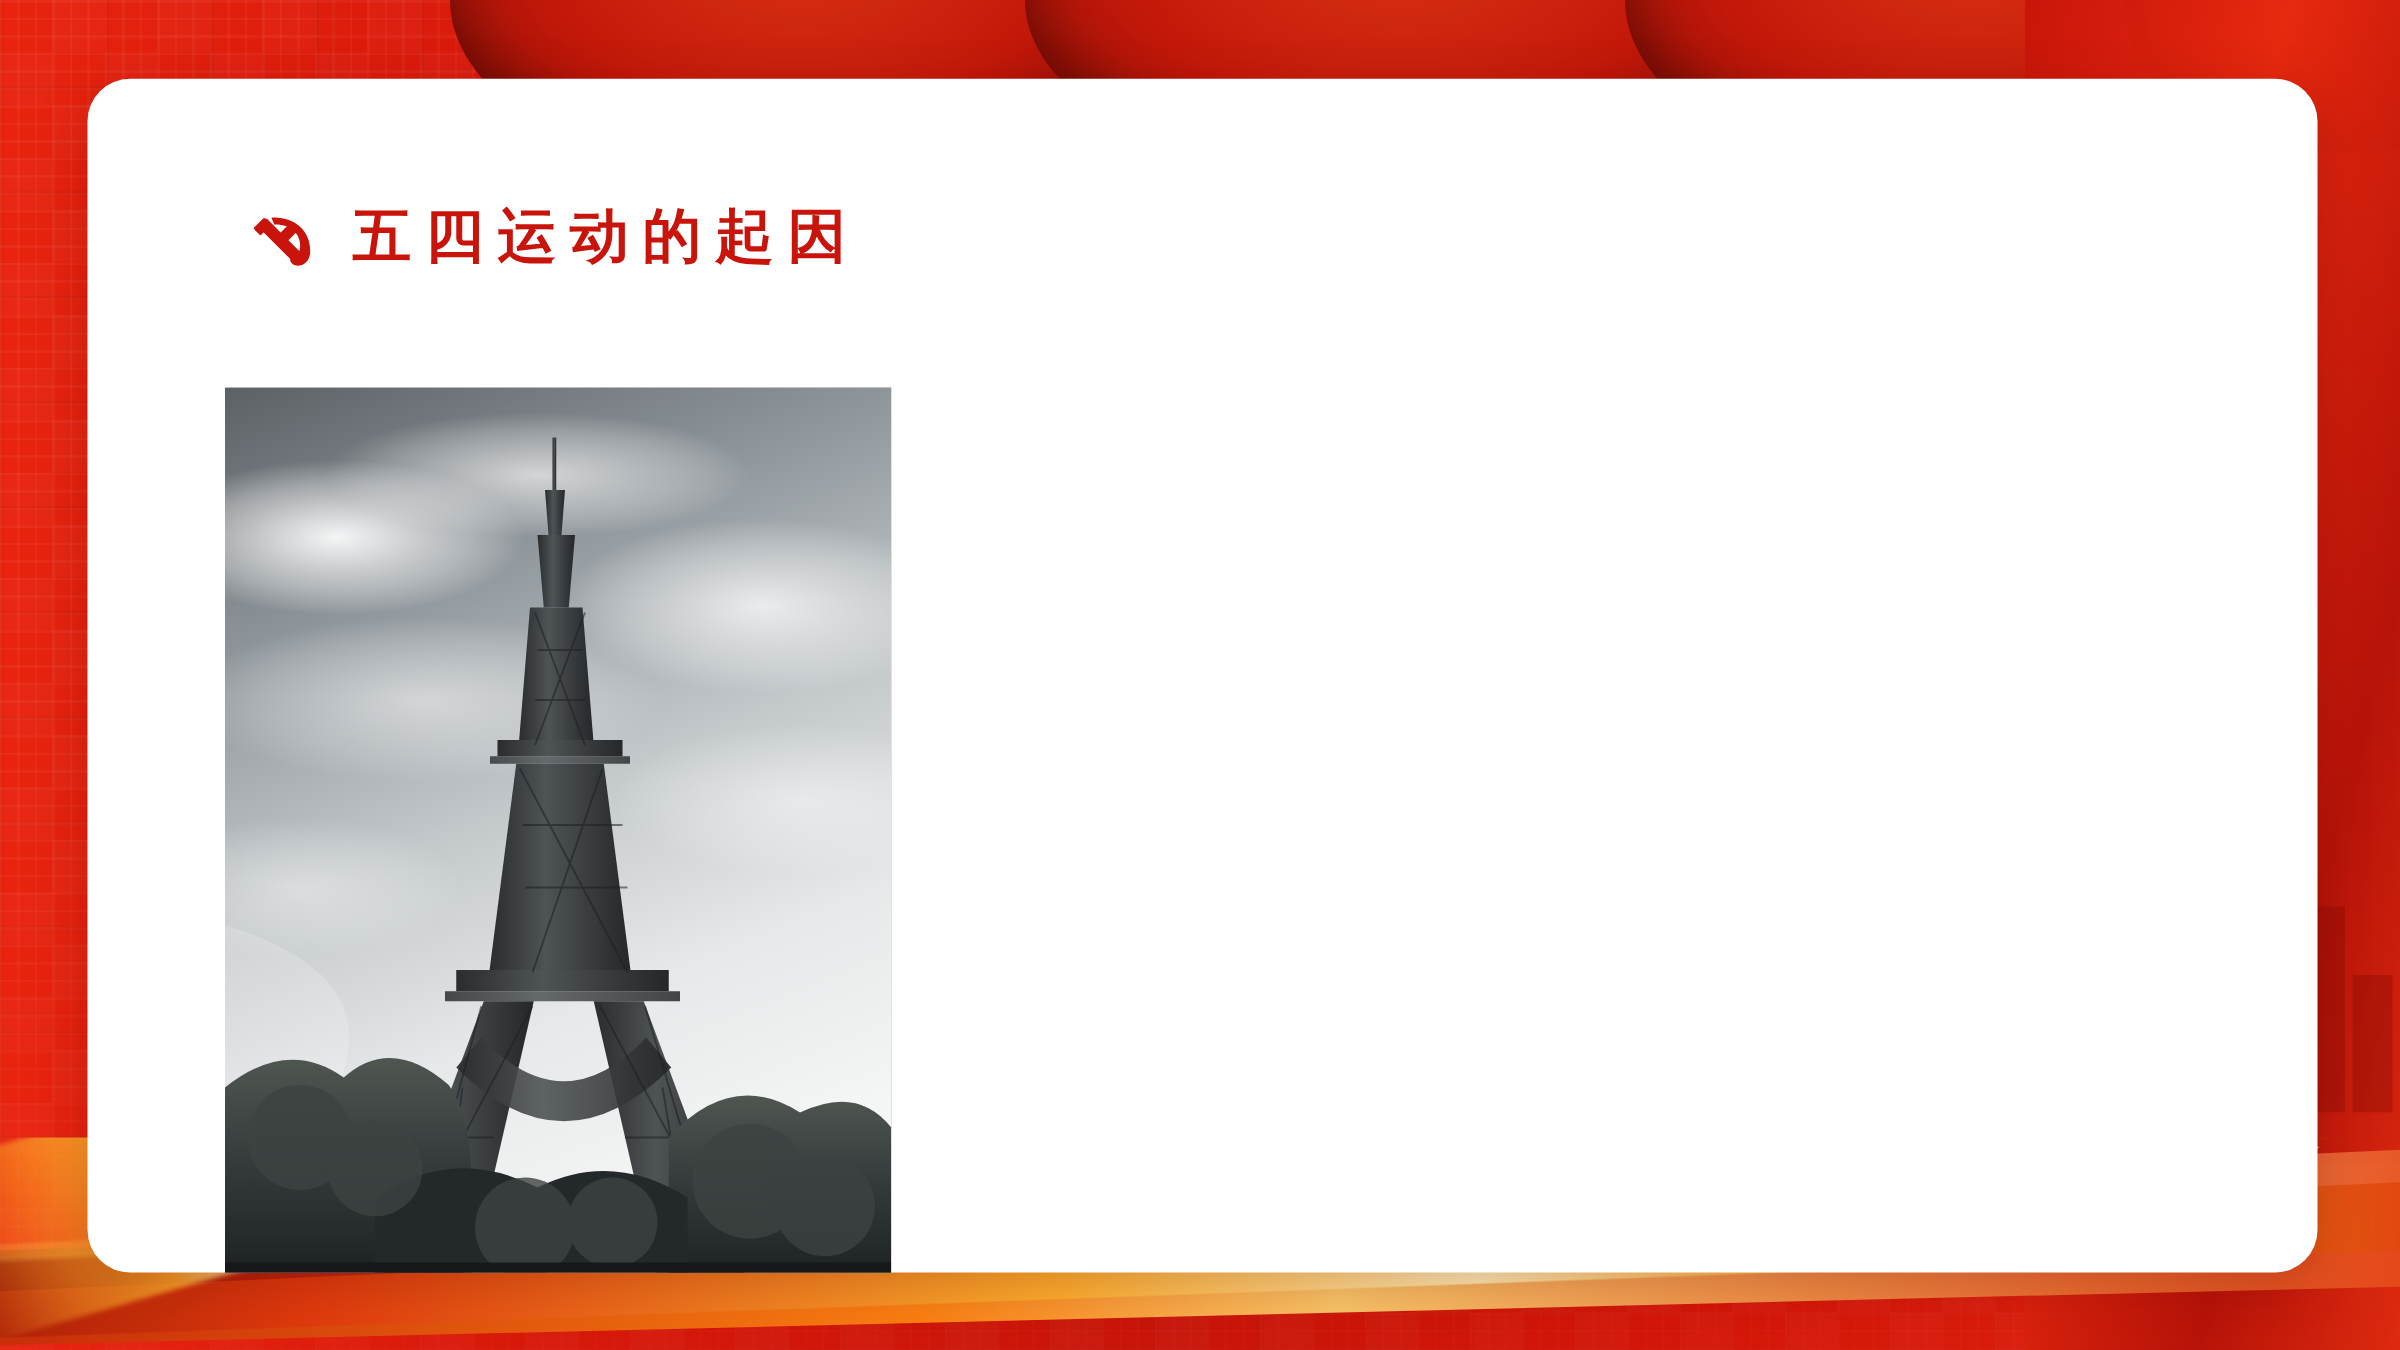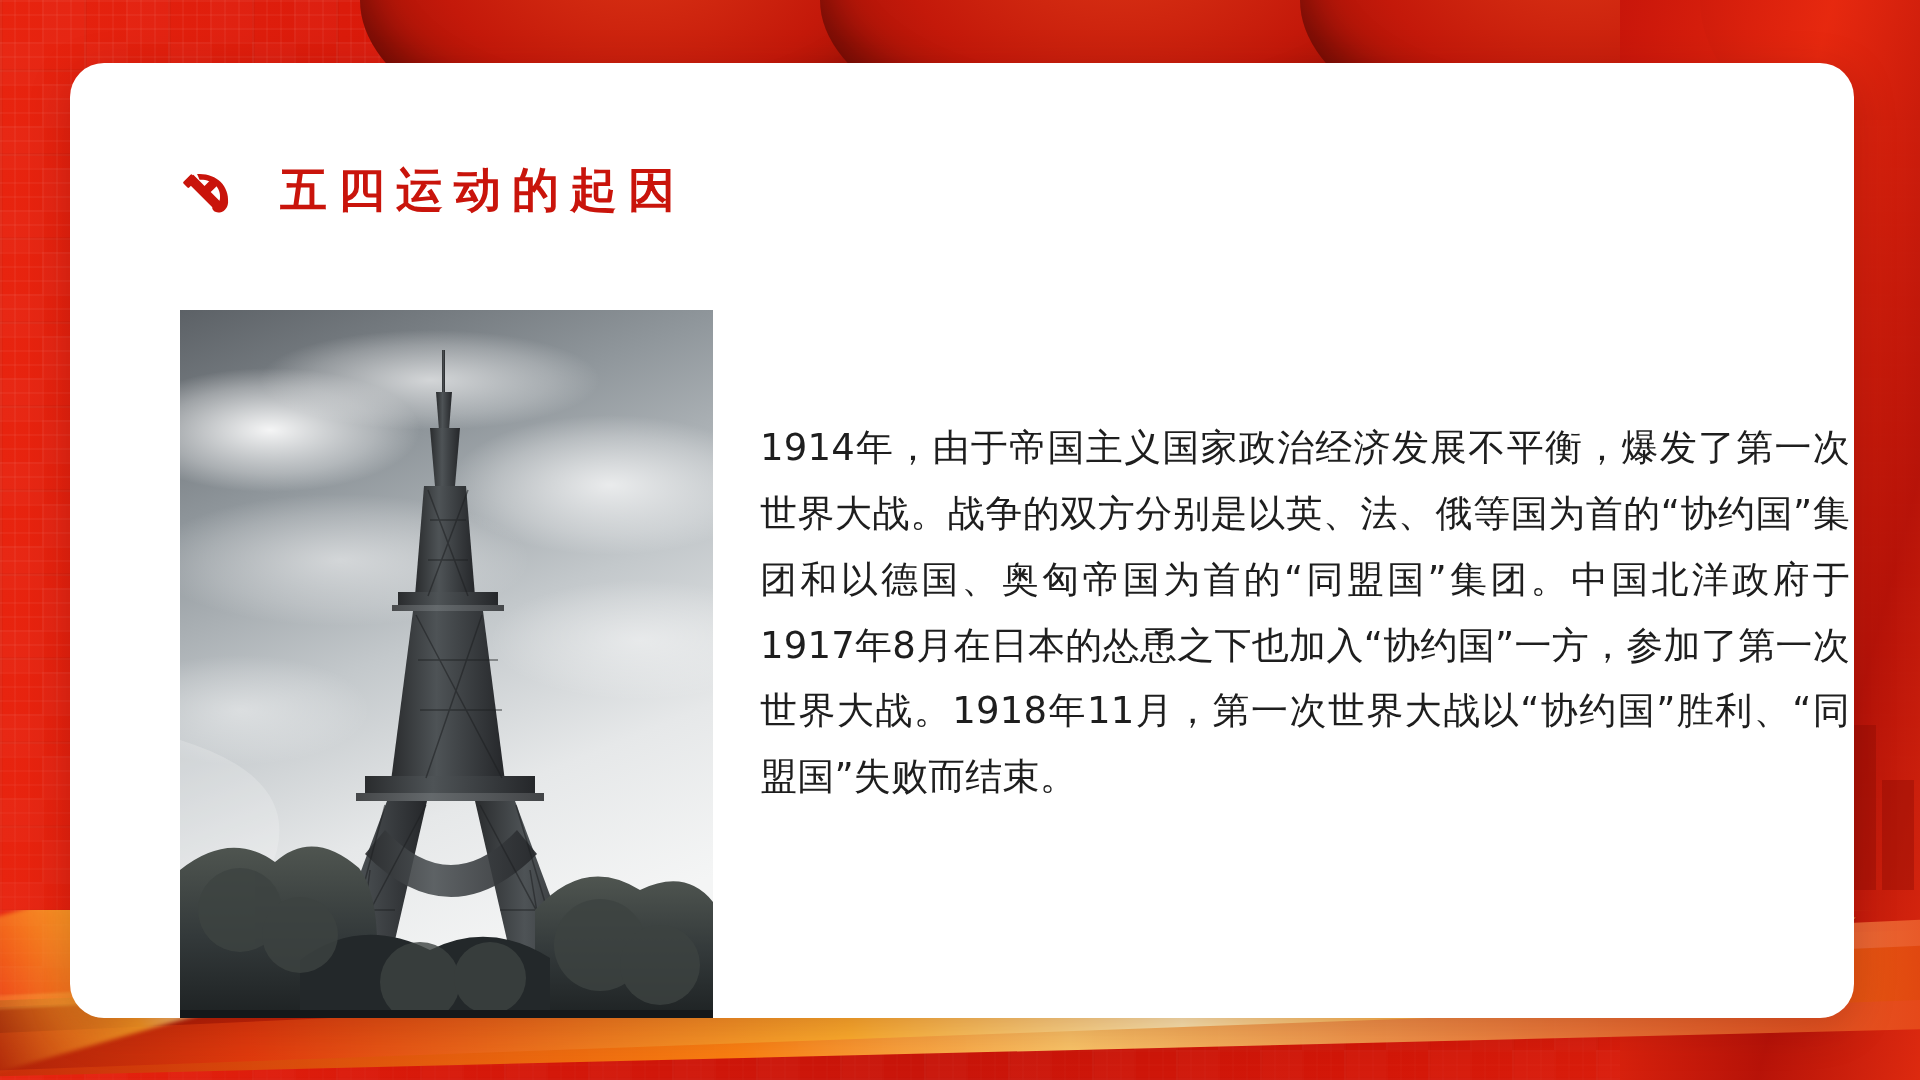--- a/index.html
+++ b/index.html
@@ -68,21 +68,21 @@
   
   #card {
     position:absolute; left:70px; top:63px;
     width:1784px; height:955px;
     background:#ffffff;
     border-radius:34px;
     box-shadow:0 10px 40px rgba(90,0,0,.25);
     overflow:hidden;
   }
 
-  .title-row { position:absolute; left:104px; top:95px; display:flex; align-items:center; gap:40px; }
+  .title-row { position:absolute; left:124px; top:95px; display:flex; align-items:center; gap:22px; }
   .emblem { width:66px; height:62px; flex:0 0 auto; }
   .title-text {
     font-size:47px; font-weight:bold; color:#c9140b;
     letter-spacing:11px; line-height:1;
     font-family:"DejaVu Sans","Liberation Sans",sans-serif;
     white-space:nowrap;
   }
 
   .photo {
     position:absolute; left:110px; top:247px;
@@ -241,15 +241,14 @@
           <circle cx="120" cy="625" r="38"></circle>
         <circle cx="420" cy="635" r="46"></circle>
           <circle cx="480" cy="655" r="40"></circle>
         <circle cx="240" cy="672" r="40"></circle>
           <circle cx="310" cy="668" r="36"></circle>
       </g>
       <rect x="0" y="700" width="533" height="17" fill="#15181a"></rect>
     </svg>
   </div>
 
-  <div class="body-text">1914年，由于帝国主义国家政治经济发展不平衡，爆发了第一次世界大战。战争的双方分别是以英、法、俄等国为首的“协约国”集团和以德国、奥匈帝国为首的“同盟国”集团。中国北洋政府于1917年8月在日本的怂恿之下也加入“协约国”一方，参加了第一次世界大战。1918年11月，第一次世界大战以“协约国”胜利、“同盟国”失败而结束。</div>
 
 </div>
 
 </body></html>

